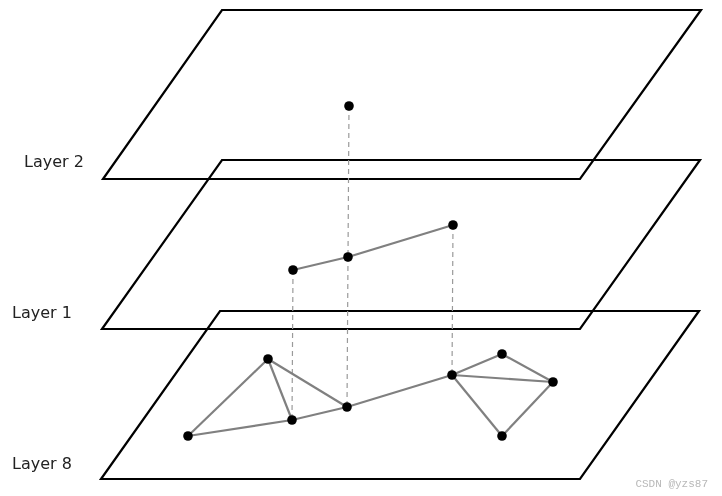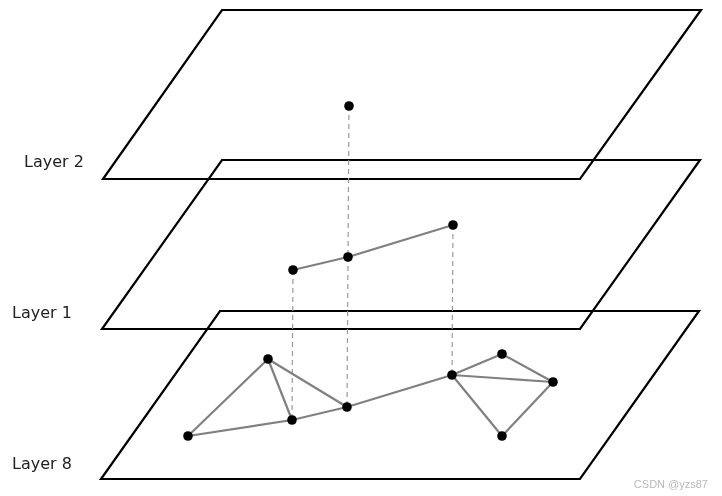--- a/index.html
+++ b/index.html
@@ -1,19 +1,19 @@
 <!DOCTYPE html>
 <html><head>
   <meta charset="utf-8">
   <style>
     html, body { margin: 0; padding: 0; background: #ffffff; }
     .canvas { position: relative; width: 722px; height: 496px; overflow: hidden; background: #ffffff; }
     svg { position: absolute; left: 0; top: 0; }
     .layer-label { position: absolute; left: 12px; font-family: "DejaVu Sans", sans-serif; font-size: 16px; color: #222222; }
-    .watermark { position: absolute; right: 14px; bottom: 6px; font-family: Liberation Sans, sans-serif; font-size: 11px; color: #b8b8b8; }
+    .watermark { position: absolute; right: 14px; bottom: 6px; font-family: Liberation Mono, monospace; font-size: 11px; color: #b8b8b8; }
   </style>
 </head>
 <body>
 
 <div class="canvas">
   <svg id="diagram-svg" width="722" height="496" viewBox="0 0 722 496">
     <g id="planes-layer0">
         <polygon points="220,311 699,311 580,479 101,479" fill="none" stroke="#000000" stroke-width="2.2" stroke-linejoin="miter"></polygon>
       </g>
     <g id="planes-layer1">

